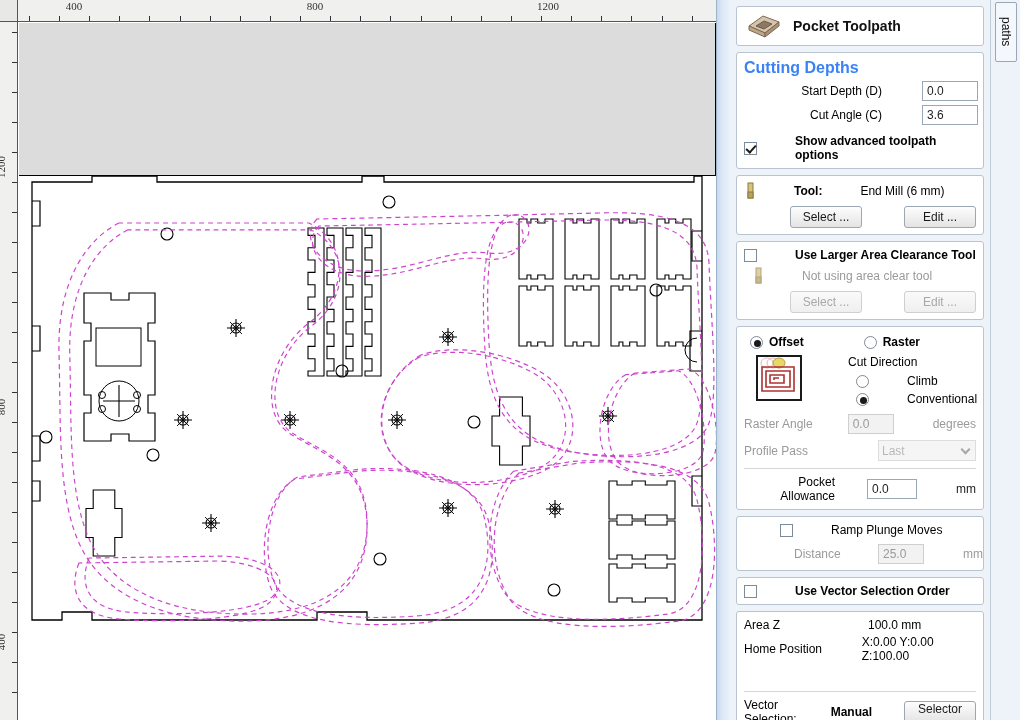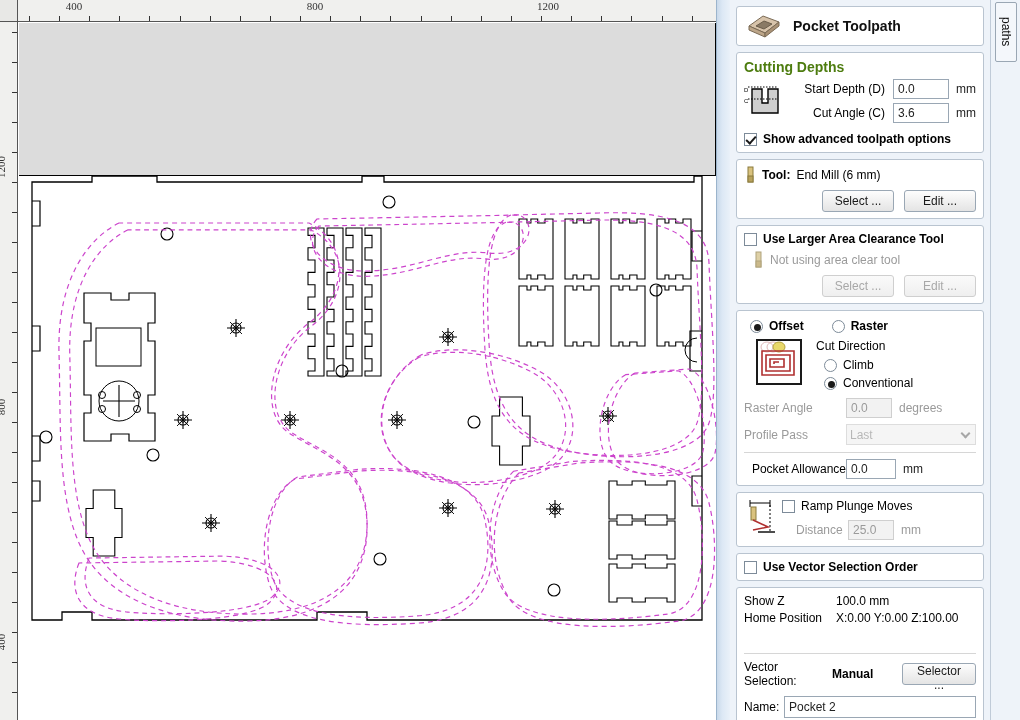--- a/index.html
+++ b/index.html
@@ -69,22 +69,22 @@
   #panel {
     position: absolute; left: 730px; top: 0; width: 260px; height: 720px;
     background: #eef3f9;
     padding: 6px 6px 0 6px;
   }
   .grp {
     background: #ffffff; border: 1px solid #b9c4d0; border-radius: 3px;
     margin-bottom: 6px; padding: 6px 7px;
     position: relative;
   }
-  .grp-title { font-weight: bold; font-size: 14px; color: #4d7c0f; margin-bottom: 2px; }
-  .row { display: flex; align-items: center; }
+  .grp-title { font-weight: bold; font-size: 16px; color: #3b82f6; margin-bottom: 2px; }
+  .row { display: flex; align-items: center; gap: 32px; }
   .spacer { flex: 1; }
 
   
   #hdr { display: flex; align-items: center; height: 40px; padding: 0 10px; }
   #hdr .title { font-weight: bold; font-size: 14px; color: #111; margin-left: 12px; }
 
   
   input.txt {
     border: 1px solid #9aa7b4; background: #fff; height: 20px;
     font-family: "Liberation Sans", sans-serif; font-size: 12px;
@@ -518,21 +518,21 @@
 
     <div class="grp">
       <div class="row">
         <span class="cb"></span>
         <span class="cbl b">Use Vector Selection Order</span>
       </div>
     </div>
 
     <div class="grp">
       <div class="row">
-        <div style="width:92px;">Show Z</div>
+        <div style="width:92px;">Area Z</div>
         <div>100.0 mm</div>
       </div>
       <div class="row" style="margin-top:3px;">
         <div style="width:92px;">Home Position</div>
         <div>X:0.00 Y:0.00 Z:100.00</div>
       </div>
 
       <div class="hr" style="margin-top:28px;"></div>
 
       <div class="row">

